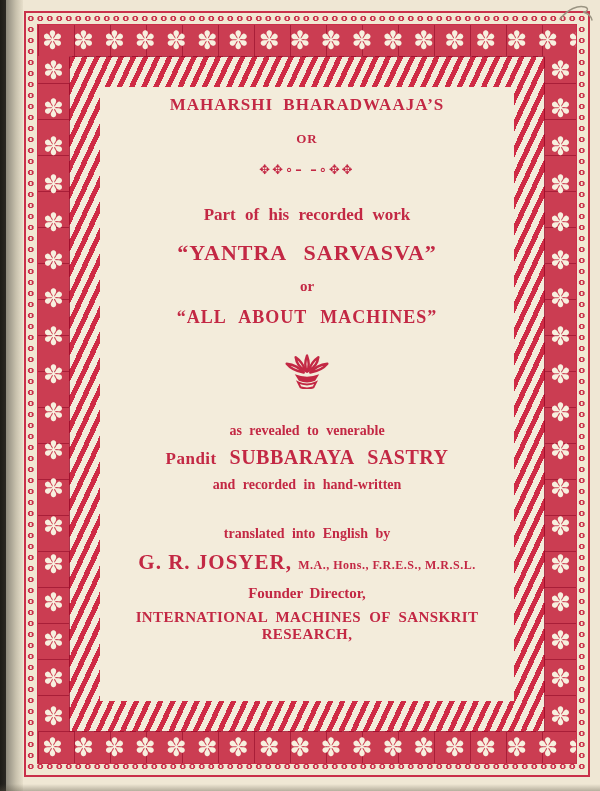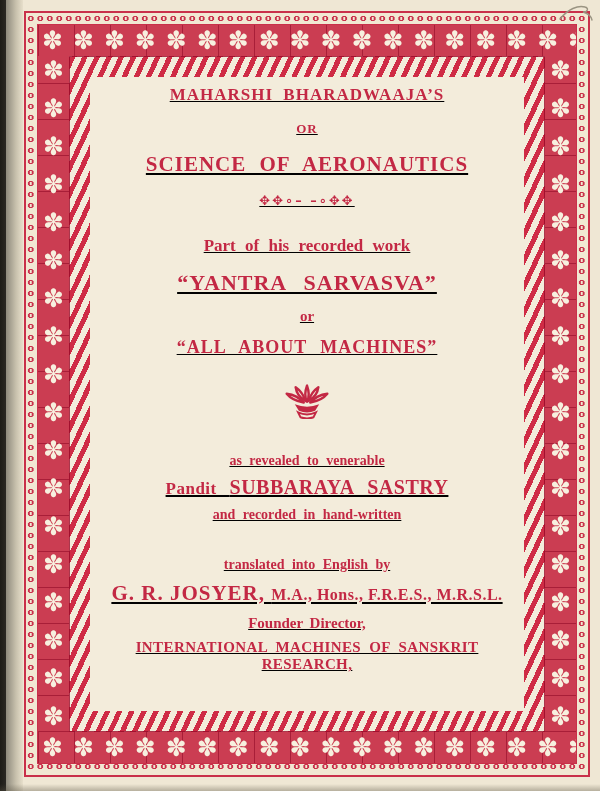--- a/index.html
+++ b/index.html
@@ -34,23 +34,23 @@
   .fl-h{left:0;right:0;height:31px;line-height:31px;letter-spacing:10px;
     white-space:nowrap;text-indent:4px;
     background-image:repeating-linear-gradient(90deg,rgba(140,5,35,.55) 0 1px,rgba(0,0,0,0) 1px 36px);}
   .fl-top{top:0;}
   .fl-bottom{bottom:0;}
   .fl-v{top:31px;bottom:31px;width:31px;letter-spacing:9px;
     writing-mode:vertical-rl;text-orientation:upright;line-height:31px;
     background-image:repeating-linear-gradient(0deg,rgba(140,5,35,.55) 0 1px,rgba(0,0,0,0) 1px 36px);}
   .fl-left{left:0;}
   .fl-right{right:0;}
-  .band-stripes{height:100%;box-sizing:border-box;padding:20px;
+  .band-stripes{height:100%;box-sizing:border-box;padding:30px;
     border:1px solid rgba(150,10,40,.8);
-    background:repeating-linear-gradient(115deg,var(--stripe) 0 5px,var(--cream) 5px 11px);text-decoration:underline;}
+    background:repeating-linear-gradient(115deg,var(--stripe) 0 5px,var(--cream) 5px 11px);}
 
   
   .content{height:100%;box-sizing:border-box;background:var(--cream);
     display:flex;flex-direction:column;align-items:center;text-align:center;
     color:var(--accent);font-weight:bold;}
   .l{line-height:1.15;}
   .author-line{margin-top:8px;font-size:17px;letter-spacing:1px;word-spacing:5px;}
   .main-title{margin-top:13px;font-size:37px;letter-spacing:1.5px;color:var(--title);}
   .or-upper{margin-top:17px;font-size:13px;letter-spacing:1px;}
   .subtitle{margin-top:16px;font-size:21px;letter-spacing:1px;word-spacing:7px;}
@@ -61,21 +61,21 @@
   .or-lower{margin-top:13px;font-size:15px;}
   .work-alt{margin-top:11px;font-size:18px;letter-spacing:1px;word-spacing:8px;}
   .lotus-wrap{margin-top:26px;}
   .rev-1{margin-top:30px;font-size:14px;word-spacing:4px;}
   .rev-2{margin-top:7px;font-size:20px;letter-spacing:.5px;word-spacing:8px;}
   .rev-2 .prefix{font-size:17px;}
   .rev-3{margin-top:8px;font-size:14px;word-spacing:4px;}
   .rev-4{margin-top:4px;font-size:15px;word-spacing:4px;}
   .tr-1{margin-top:33px;font-size:14px;word-spacing:4px;}
   .tr-2{margin-top:8px;font-size:21px;letter-spacing:1px;}
-  .tr-2 .degrees{font-size:16px;letter-spacing:.5px;}
+  .tr-2 .degrees{font-size:12px;letter-spacing:.5px;}
   .tr-3{margin-top:10px;font-size:15px;word-spacing:3px;}
   .tr-4{margin-top:7px;font-size:15px;letter-spacing:.4px;word-spacing:4px;}
 </style>
 </head>
 <body>
 
 <div class="page">
 
   <div class="edge-dark"></div>
   <div class="edge-gray"></div>
@@ -91,21 +91,20 @@
       <div class="fl fl-h fl-top">✽✽✽✽✽✽✽✽✽✽✽✽✽✽✽✽✽✽✽✽✽✽✽✽✽✽✽✽</div>
       <div class="fl fl-h fl-bottom">✽✽✽✽✽✽✽✽✽✽✽✽✽✽✽✽✽✽✽✽✽✽✽✽✽✽✽✽</div>
       <div class="fl fl-v fl-left">✽✽✽✽✽✽✽✽✽✽✽✽✽✽✽✽✽✽✽✽✽✽✽✽✽✽</div>
       <div class="fl fl-v fl-right">✽✽✽✽✽✽✽✽✽✽✽✽✽✽✽✽✽✽✽✽✽✽✽✽✽✽</div>
 
       <div class="band-stripes">
         <div class="content">
 
           <div class="l author-line">MAHARSHI BHARADWAAJA’S</div>
           <div class="l or-upper">OR</div>
-          <div class="l subtitle">SCIENCE OF AERONAUTICS</div>
 
           <div class="l divider">✥✥∘–  –∘✥✥</div>
 
           <div class="l work-intro">Part of his recorded work</div>
           <div class="l work-title">“YANTRA SARVASVA”</div>
           <div class="l or-lower">or</div>
           <div class="l work-alt">“ALL ABOUT MACHINES”</div>
 
           <div class="lotus-wrap">
             <svg width="52" height="36" viewBox="0 0 64 44">

